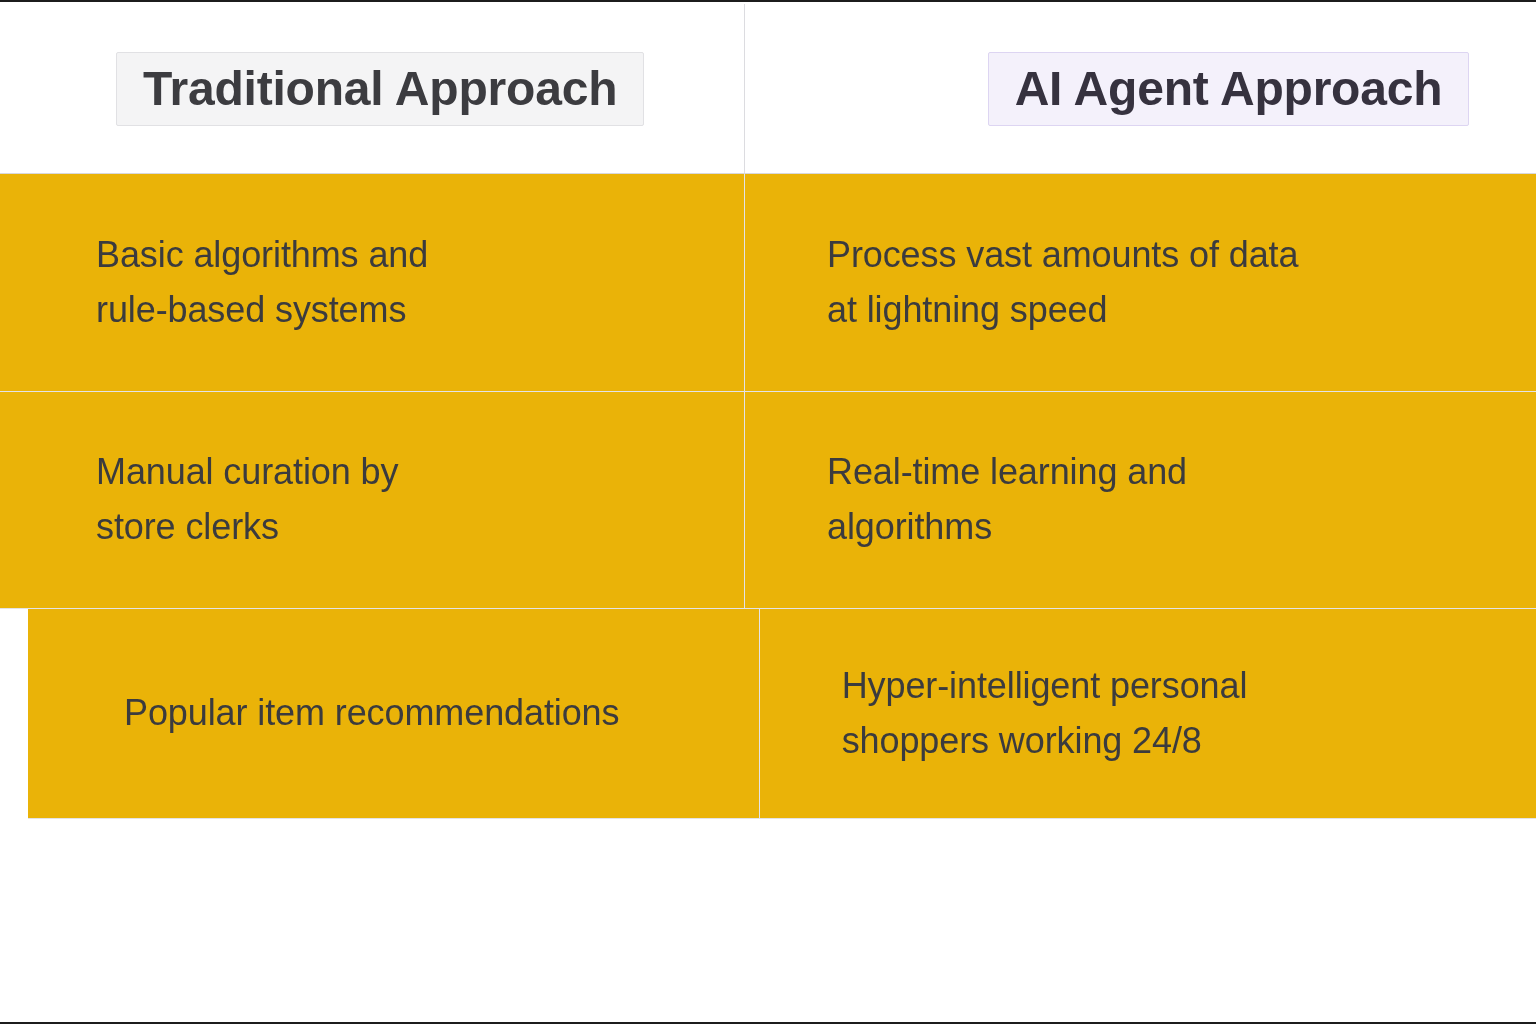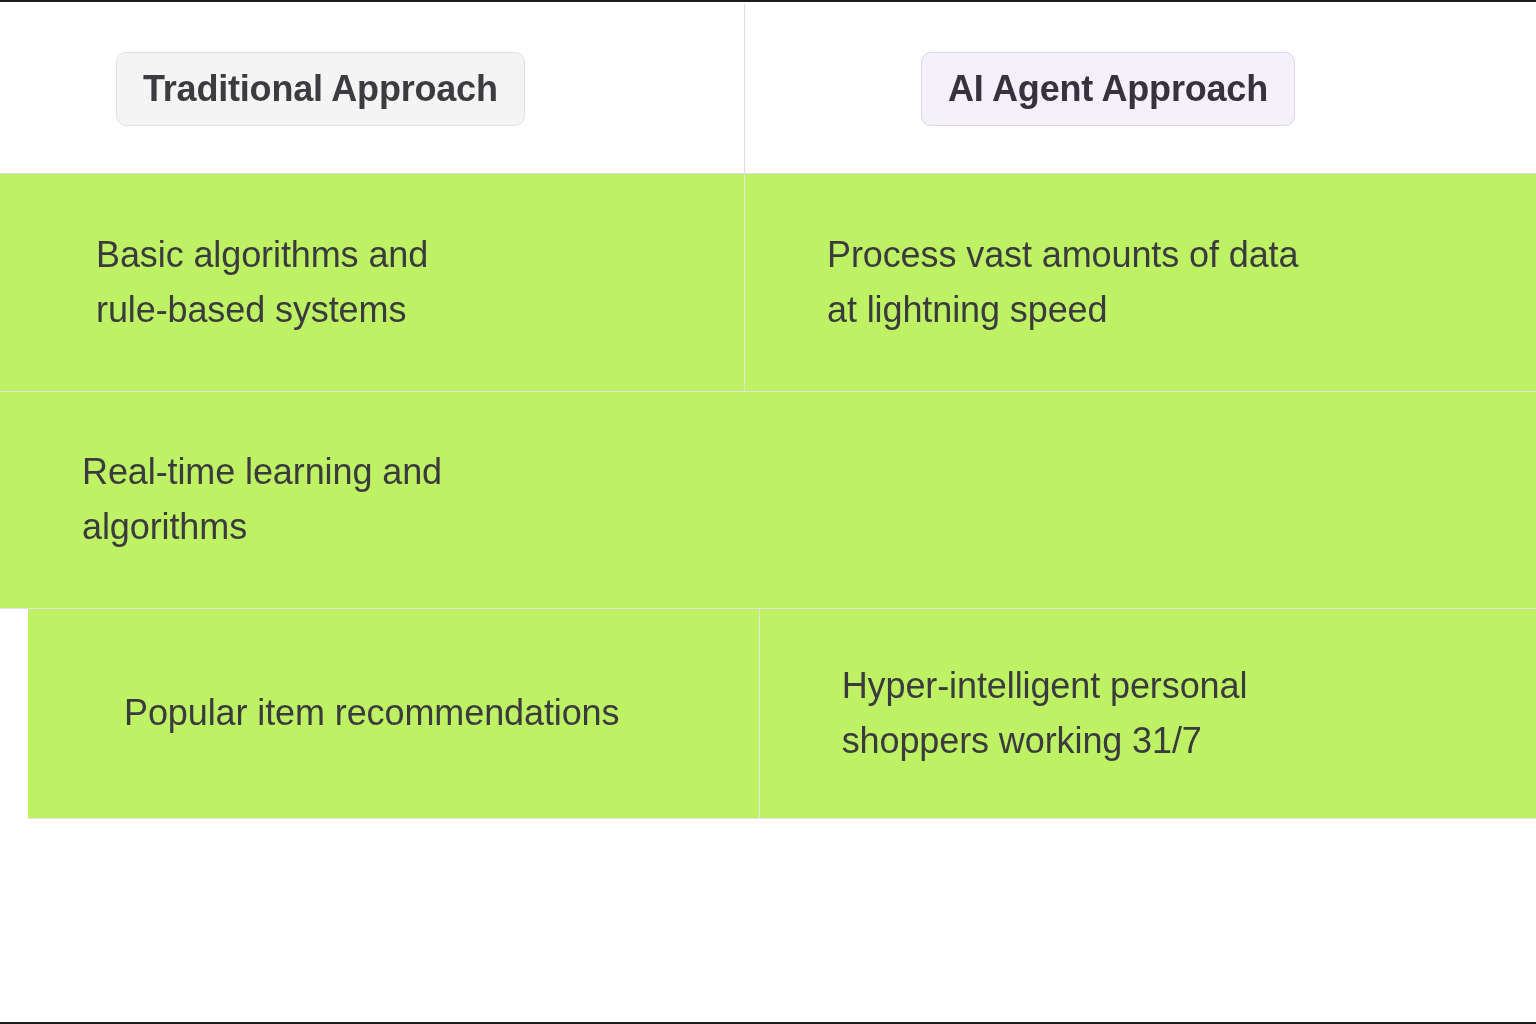--- a/index.html
+++ b/index.html
@@ -50,50 +50,51 @@
     box-sizing: border-box;
   }
   .head-cell.left {
     width: 745px;
     border-right: 1px solid #dcdce0;
     padding-left: 116px;
   }
   .head-cell.right {
     width: 791px;
     padding-left: 176px;
+    justify-content: center;
   }
 
   .badge {
     display: inline-flex;
     align-items: center;
     justify-content: center;
     height: 74px;
     padding: 0 26px;
-    border-radius: 10px;
-    font-size: 36px;
+    border-radius: 2px;
+    font-size: 48px;
     font-weight: bold;
     letter-spacing: -0.2px;
     white-space: nowrap;
     box-sizing: border-box;
   }
   .badge.traditional {
     background: #f4f4f5;
     border: 1px solid #e1e1e4;
     color: #3c3c40;
   }
   .badge.agent {
     background: #f4f1fb;
     border: 1px solid #ddd5f2;
     color: #36323f;
   }
 
   
   .row {
     display: flex;
-    background: #bef264;
+    background: #eab308;
     border-bottom: 1px solid #e3e3e7;
     box-sizing: border-box;
   }
   .row.r0 { height: 218px; }
   .row.r1 { height: 217px; }
   .row.r2 { height: 210px; margin-left: 28px; }
   .row.r3 { height: 201px; border-bottom: none; }
 
   .cell {
     display: flex;
@@ -138,31 +139,35 @@
         <span class="txt">Basic algorithms and
 rule-based systems</span>
       </div>
       <div class="cell right">
         <span class="txt">Process vast amounts of data
 at lightning speed</span>
       </div>
     </div>
 
     <div class="row r1">
+      <div class="cell left">
+        <span class="txt">Manual curation by
+store clerks</span>
+      </div>
       <div class="cell right">
         <span class="txt">Real-time learning and
 algorithms</span>
       </div>
     </div>
 
     <div class="row r2">
       <div class="cell left">
         <span class="txt">Popular item recommendations</span>
       </div>
       <div class="cell right">
         <span class="txt">Hyper-intelligent personal
-shoppers working 31/7</span>
+shoppers working 24/8</span>
       </div>
     </div>
 
 
   </div>
 </div>
 
 </body></html>

